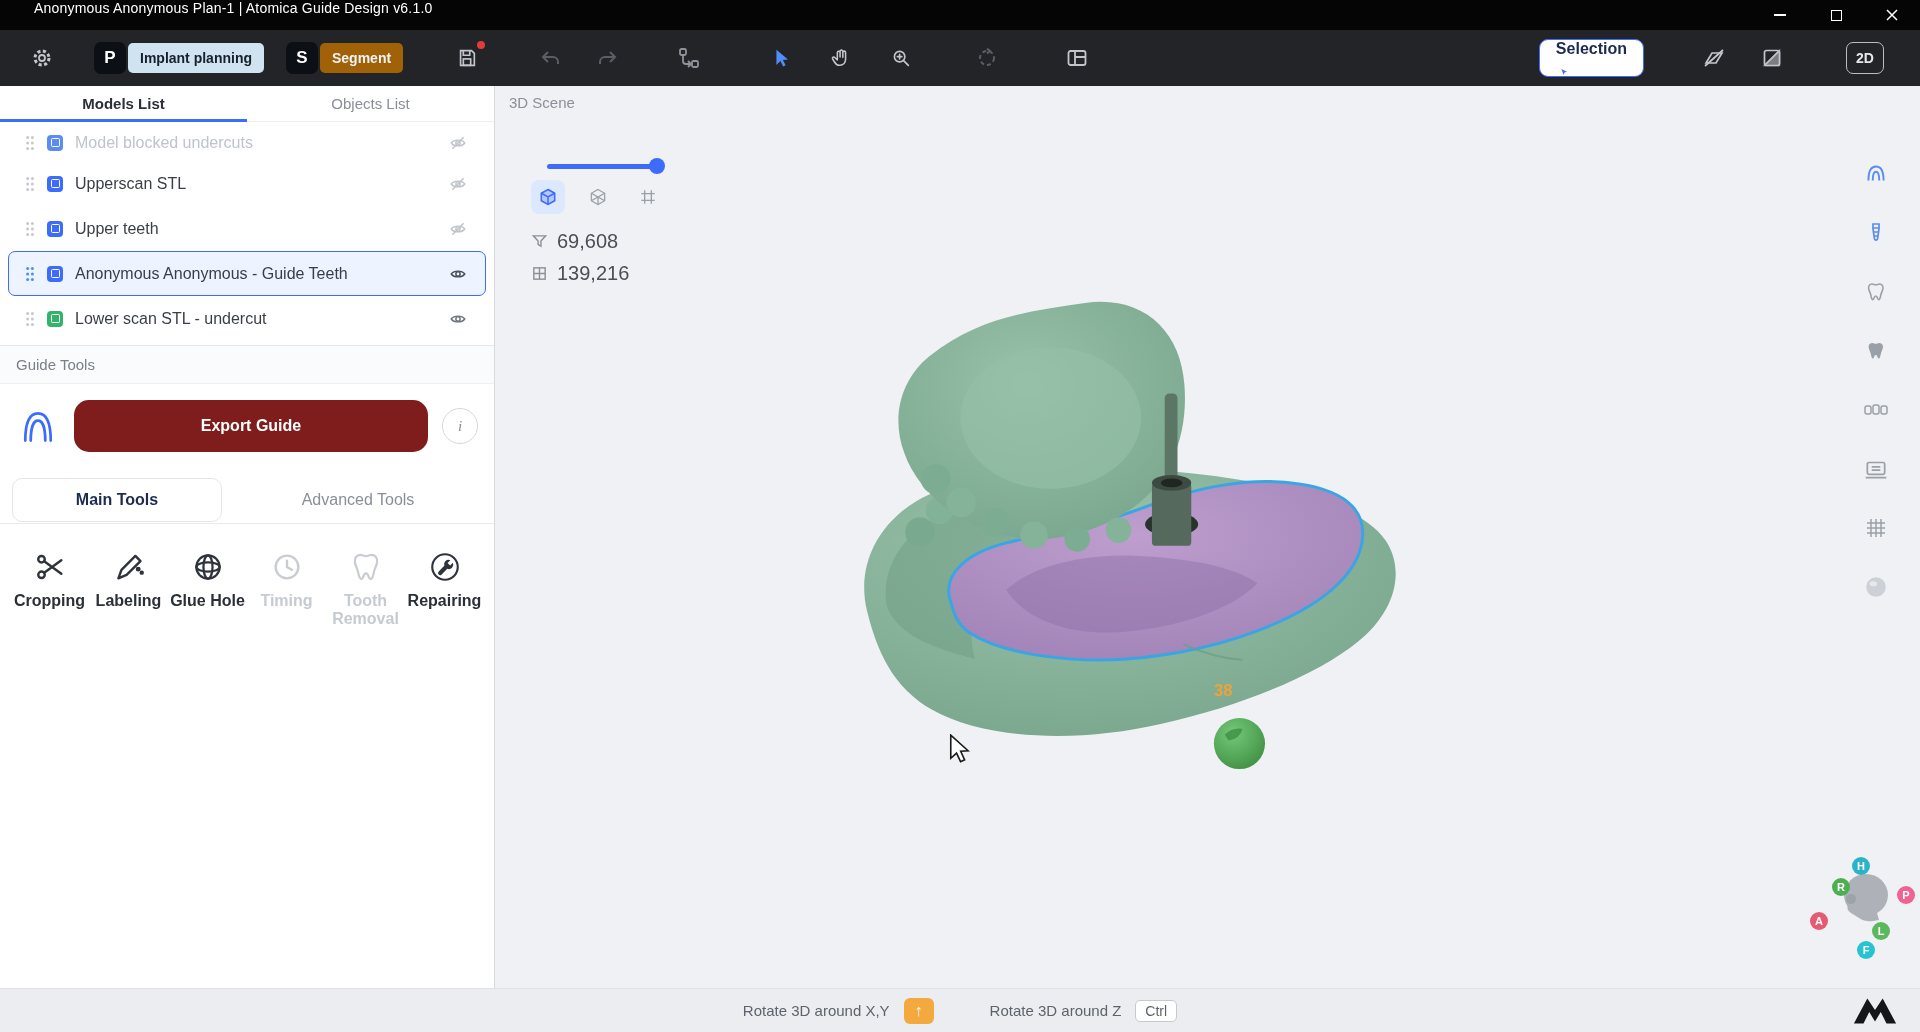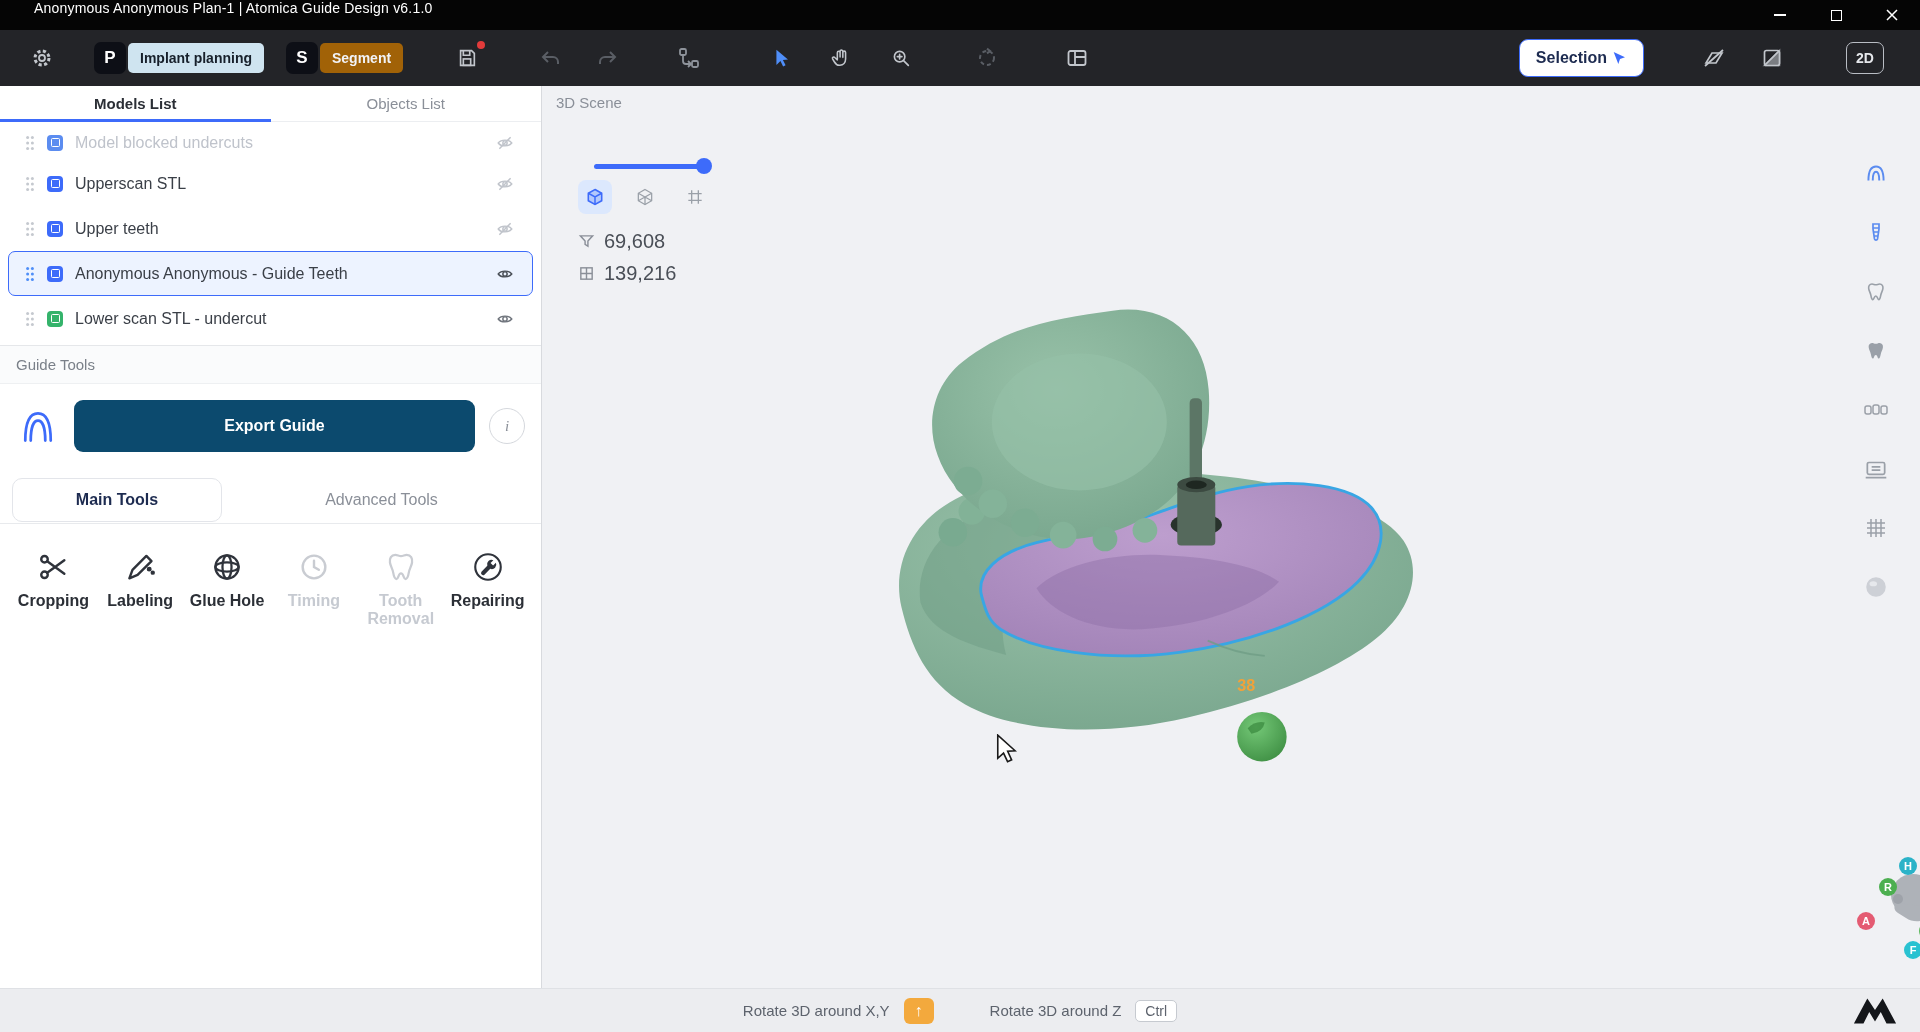--- a/index.html
+++ b/index.html
@@ -21,27 +21,27 @@
   .module { display:flex; align-items:center; height:34px; }
   .module-logo { width:32px; height:32px; border-radius:7px; background:#0d0f16; color:#fff;
                  display:flex; align-items:center; justify-content:center; font-weight:bold; font-size:17px; }
   .module-label { height:30px; display:flex; align-items:center; padding:0 12px; border-radius:5px;
                   font-size:14px; font-weight:600; margin-left:2px; }
   .module-label.light { background:#cfe4f0; color:#17202b; }
   .module-label.dark { background:#a16207; color:#f2f3f7; }
   .save-wrap { position:relative; }
   .save-dot { position:absolute; top:-3px; right:-4px; width:8px; height:8px; border-radius:50%; background:#e23b3b; }
   .selection-btn { margin-left:auto; height:38px; padding:0 16px; background:#fff; border:1.5px solid #3d6bfa;
-                   border-radius:9px; display:flex; align-items:center; gap:4px; font-size:16px; font-weight:600; color:#1d2b50; }
+                   border-radius:9px; display:flex; align-items:flex-start; gap:10px; font-size:16px; font-weight:600; color:#1d2b50;flex-direction:column; }
   .btn-2d { width:38px; height:32px; border:1.6px solid #b9bdc4; border-radius:7px; color:#e6e8ec;
             display:flex; align-items:center; justify-content:center; font-size:14px; font-weight:bold; }
 
   
   .main { display:flex; height:902px; }
-  .sidebar { width:542px; background:#fff; border-right:1px solid #d8dade; display:flex; flex-direction:column; overflow:hidden; }
+  .sidebar { width:495px; background:#fff; border-right:1px solid #d8dade; display:flex; flex-direction:column; overflow:hidden; }
   .scene { position:relative; flex:1; background:#f0f1f4; overflow:hidden; }
 
   
   .side-tabs { display:flex; height:36px; position:relative; border-bottom:1px solid #eceef1; flex:0 0 auto; }
   .side-tab { flex:1; display:flex; align-items:center; justify-content:center; font-size:15px; color:#8a8f98; }
   .side-tab.active { color:#2b2f36; font-weight:600; }
   .tab-underline { position:absolute; left:0; bottom:-1px; width:50%; height:3px; background:#3d6bfa; }
 
   .models-list { padding:2px 0 4px; flex:0 0 auto; }
   .model-row { display:flex; align-items:center; height:45px; margin:0 8px; padding:0 14px 0 16px;
@@ -54,21 +54,21 @@
   .model-row.disabled .model-label { color:#bfc3cb; }
   .eye-btn { margin-left:auto; width:26px; height:26px; display:flex; align-items:center; justify-content:center; }
   .eye-on { color:#6f747c; } .eye-off { color:#c0c4cb; } .model-row.selected .eye-on { color:#4a4f57; }
   .handle { color:#c5c9cf; display:flex; }
 
   .guide-header { border-top:1px solid #e5e7ea; border-bottom:1px solid #eef0f2; background:#fafbfc;
                   padding:10px 16px; font-size:15px; color:#7a8089; flex:0 0 auto; }
 
   .export-row { display:flex; align-items:center; padding:16px 16px 8px; gap:14px; flex:0 0 auto; }
   .arch-icon { color:#3d6bfa; display:flex; }
-  .export-btn { flex:1; height:52px; background:#0c4a6e; border:none; border-radius:9px; color:#fff;
+  .export-btn { flex:1; height:52px; background:#7f1d1d; border:none; border-radius:15px; color:#fff;
                 font-size:16px; font-weight:600; font-family:inherit; }
   .info-btn { width:36px; height:36px; border-radius:50%; border:1.5px solid #d5d8dd; background:#fff;
               color:#8a8f98; font-size:15px; display:flex; align-items:center; justify-content:center; font-family:"Liberation Serif",serif; font-style:italic; }
 
   .tool-tabs { display:flex; margin-top:16px; height:48px; border-bottom:1px solid #e8eaed; align-items:center; flex:0 0 auto; }
   .tool-tab-pill { width:210px; height:44px; margin-left:12px; border:1px solid #e3e5ea; border-radius:10px; background:#fff;
                    display:flex; align-items:center; justify-content:center; font-size:16px; font-weight:600; color:#1d2b50; }
   .tool-tab-plain { flex:1; text-align:center; font-size:16px; color:#8a8f98; }
 
   .tool-grid { display:grid; grid-template-columns:repeat(6,1fr); padding:20px 10px; row-gap:30px; flex:0 0 auto; }

